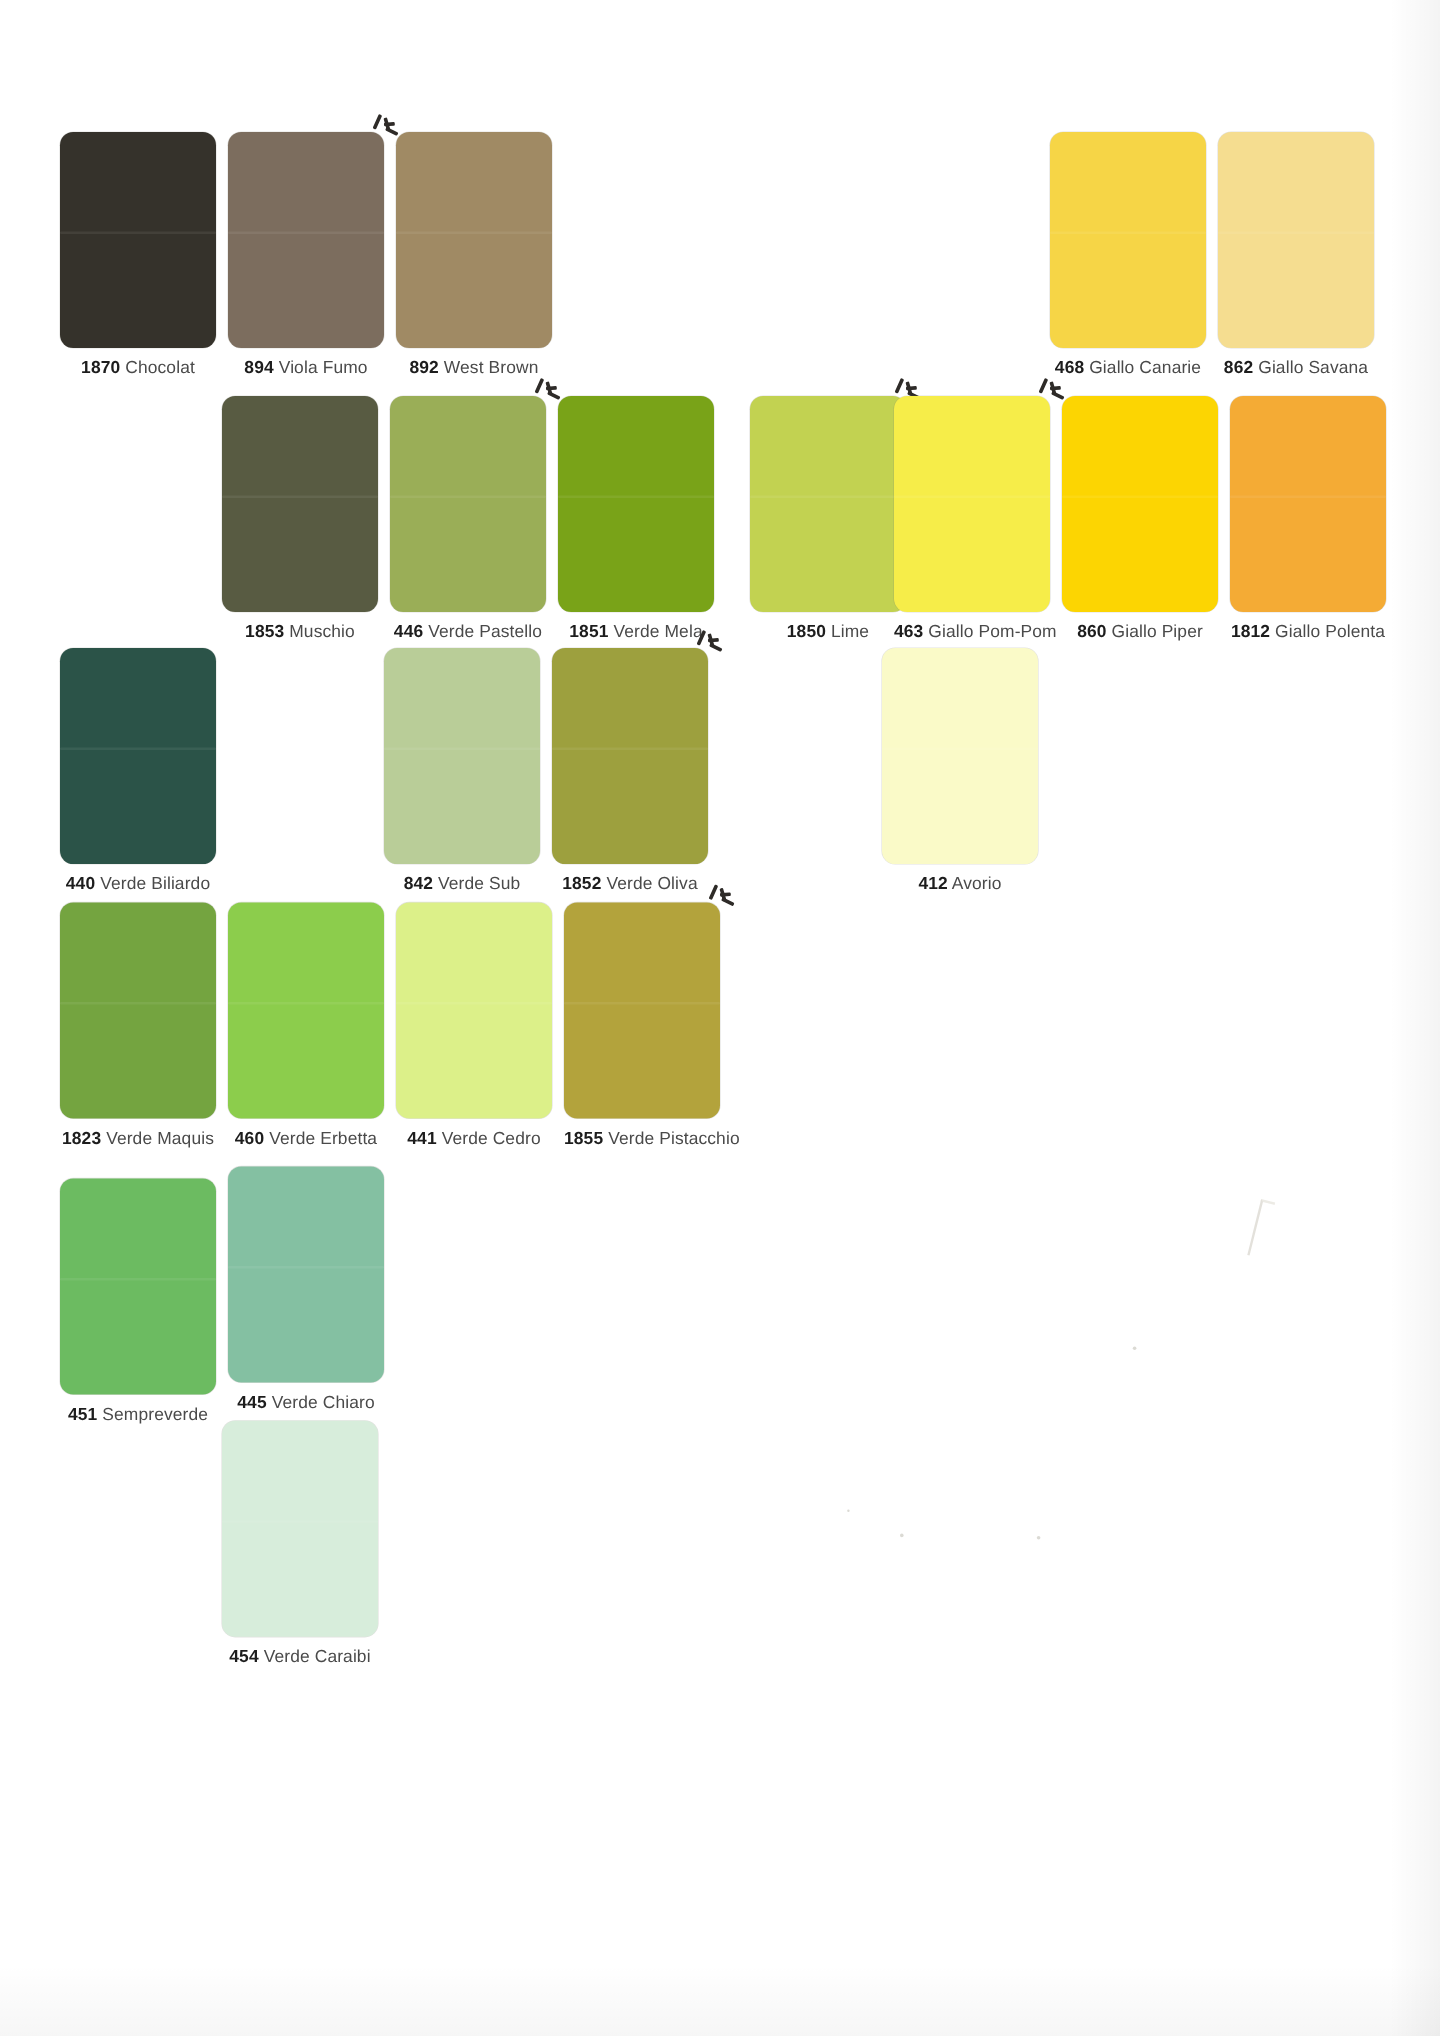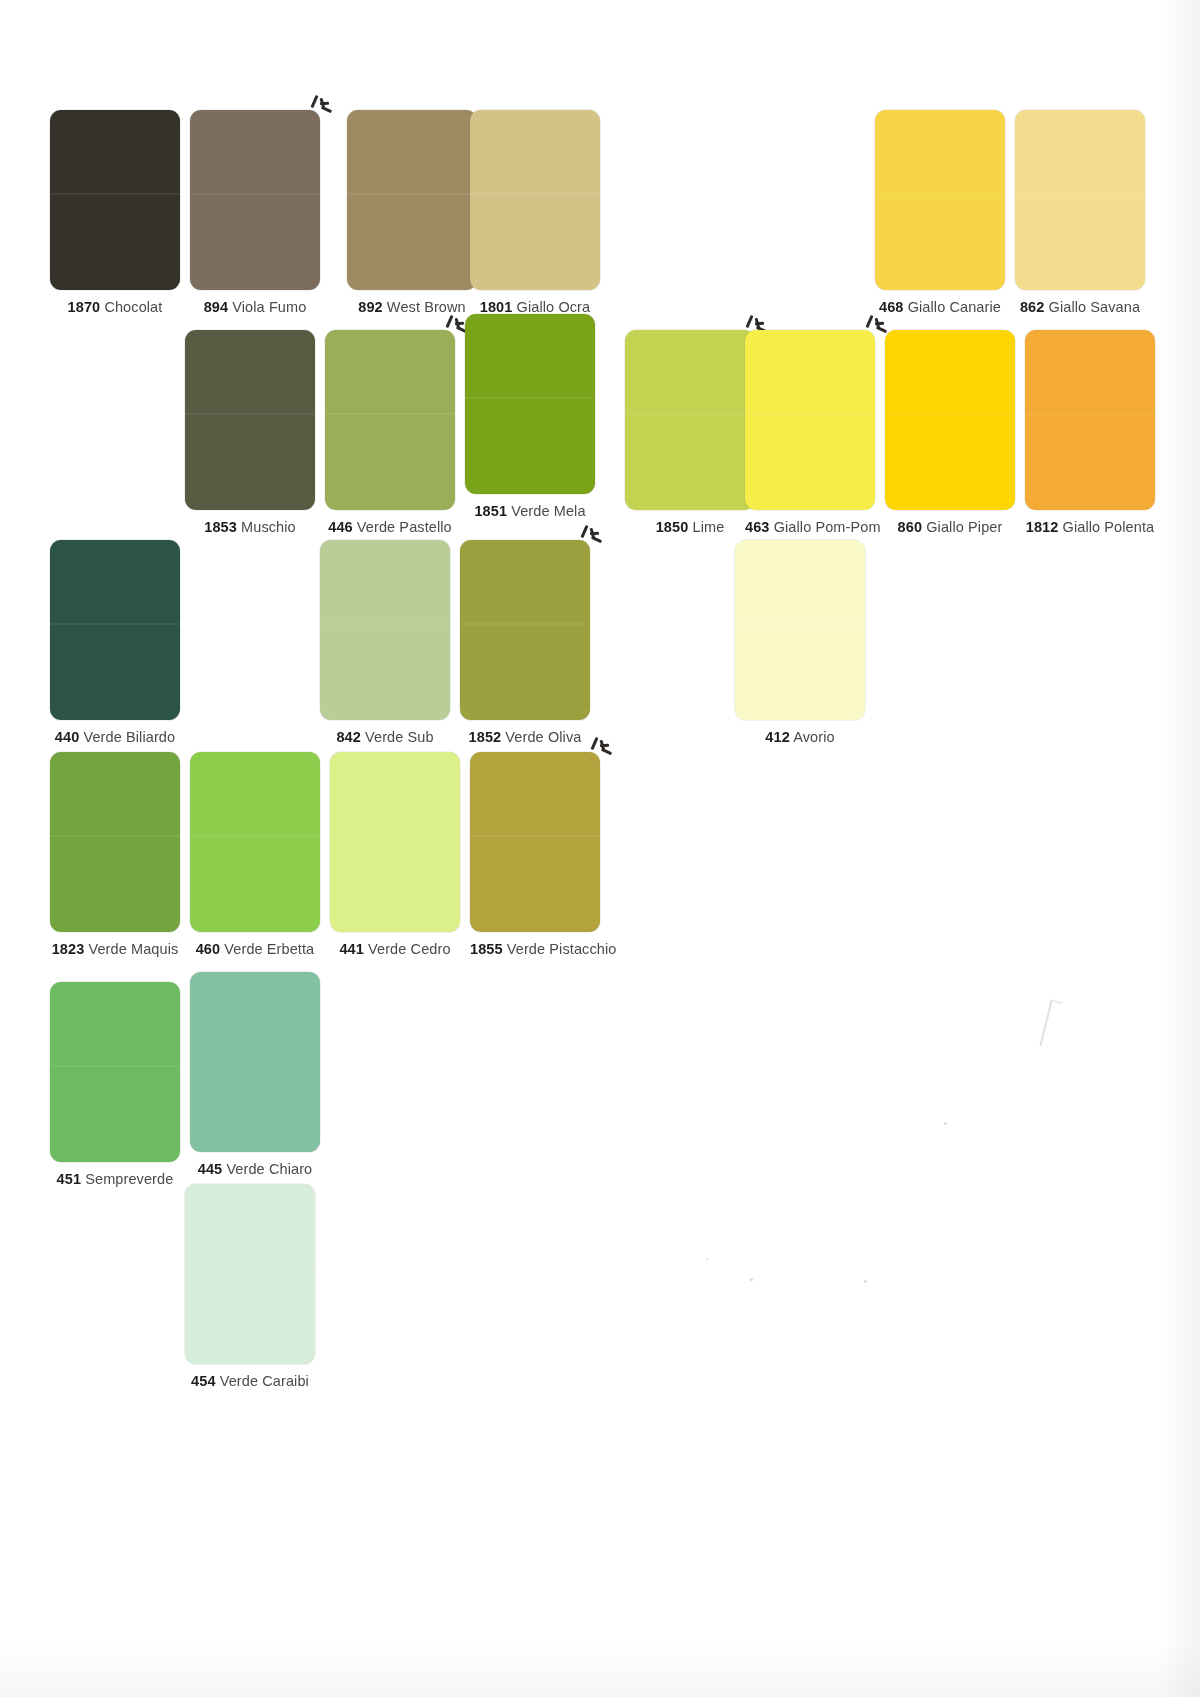--- a/index.html
+++ b/index.html
@@ -126,27 +126,23 @@
       <div class="chip tall" style="background: rgb(124, 109, 94);">
         <div class="tick">
           <span class="s1"></span>
           <span class="s2"></span>
           <span class="s3"></span>
           <span class="s4"></span>
         </div>
       </div>
       <div class="caption"><span class="code">894</span><span class="nm"> Viola Fumo</span></div>
     </div>
-    <div class="swatch-cell" style="left: 330px; top: 110px; margin-left: 17px;">
+    <div class="swatch-cell" style="left: 330px; top: 110px;">
       <div class="chip tall" style="background: rgb(160, 138, 100);"></div>
       <div class="caption"><span class="code">892</span><span class="nm"> West Brown</span></div>
-    </div>
-    <div class="swatch-cell" style="left: 470px; top: 110px;">
-      <div class="chip tall" style="background: rgb(212, 194, 134);"></div>
-      <div class="caption"><span class="code">1801</span><span class="nm"> Giallo Ocra</span></div>
     </div>
     <div class="swatch-cell" style="left: 875px; top: 110px;">
       <div class="chip tall" style="background: rgb(246, 213, 70);"></div>
       <div class="caption"><span class="code">468</span><span class="nm"> Giallo Canarie</span></div>
     </div>
     <div class="swatch-cell" style="left: 1015px; top: 110px;">
       <div class="chip tall" style="background: rgb(245, 221, 144);"></div>
       <div class="caption"><span class="code">862</span><span class="nm"> Giallo Savana</span></div>
     </div>
     <div class="swatch-cell" style="left: 185px; top: 330px;">
@@ -157,21 +153,21 @@
       <div class="chip tall" style="background: rgb(154, 174, 87);">
         <div class="tick">
           <span class="s1"></span>
           <span class="s2"></span>
           <span class="s3"></span>
           <span class="s4"></span>
         </div>
       </div>
       <div class="caption"><span class="code">446</span><span class="nm"> Verde Pastello</span></div>
     </div>
-    <div class="swatch-cell" style="left: 465px; top: 314px;">
+    <div class="swatch-cell" style="left: 465px; top: 330px;">
       <div class="chip tall" style="background: rgb(121, 163, 24);"></div>
       <div class="caption"><span class="code">1851</span><span class="nm"> Verde Mela</span></div>
     </div>
     <div class="swatch-cell" style="left: 605px; top: 330px; margin-left: 20px;">
       <div class="chip tall" style="background: rgb(194, 210, 81);">
         <div class="tick">
           <span class="s1"></span>
           <span class="s2"></span>
           <span class="s3"></span>
           <span class="s4"></span>

